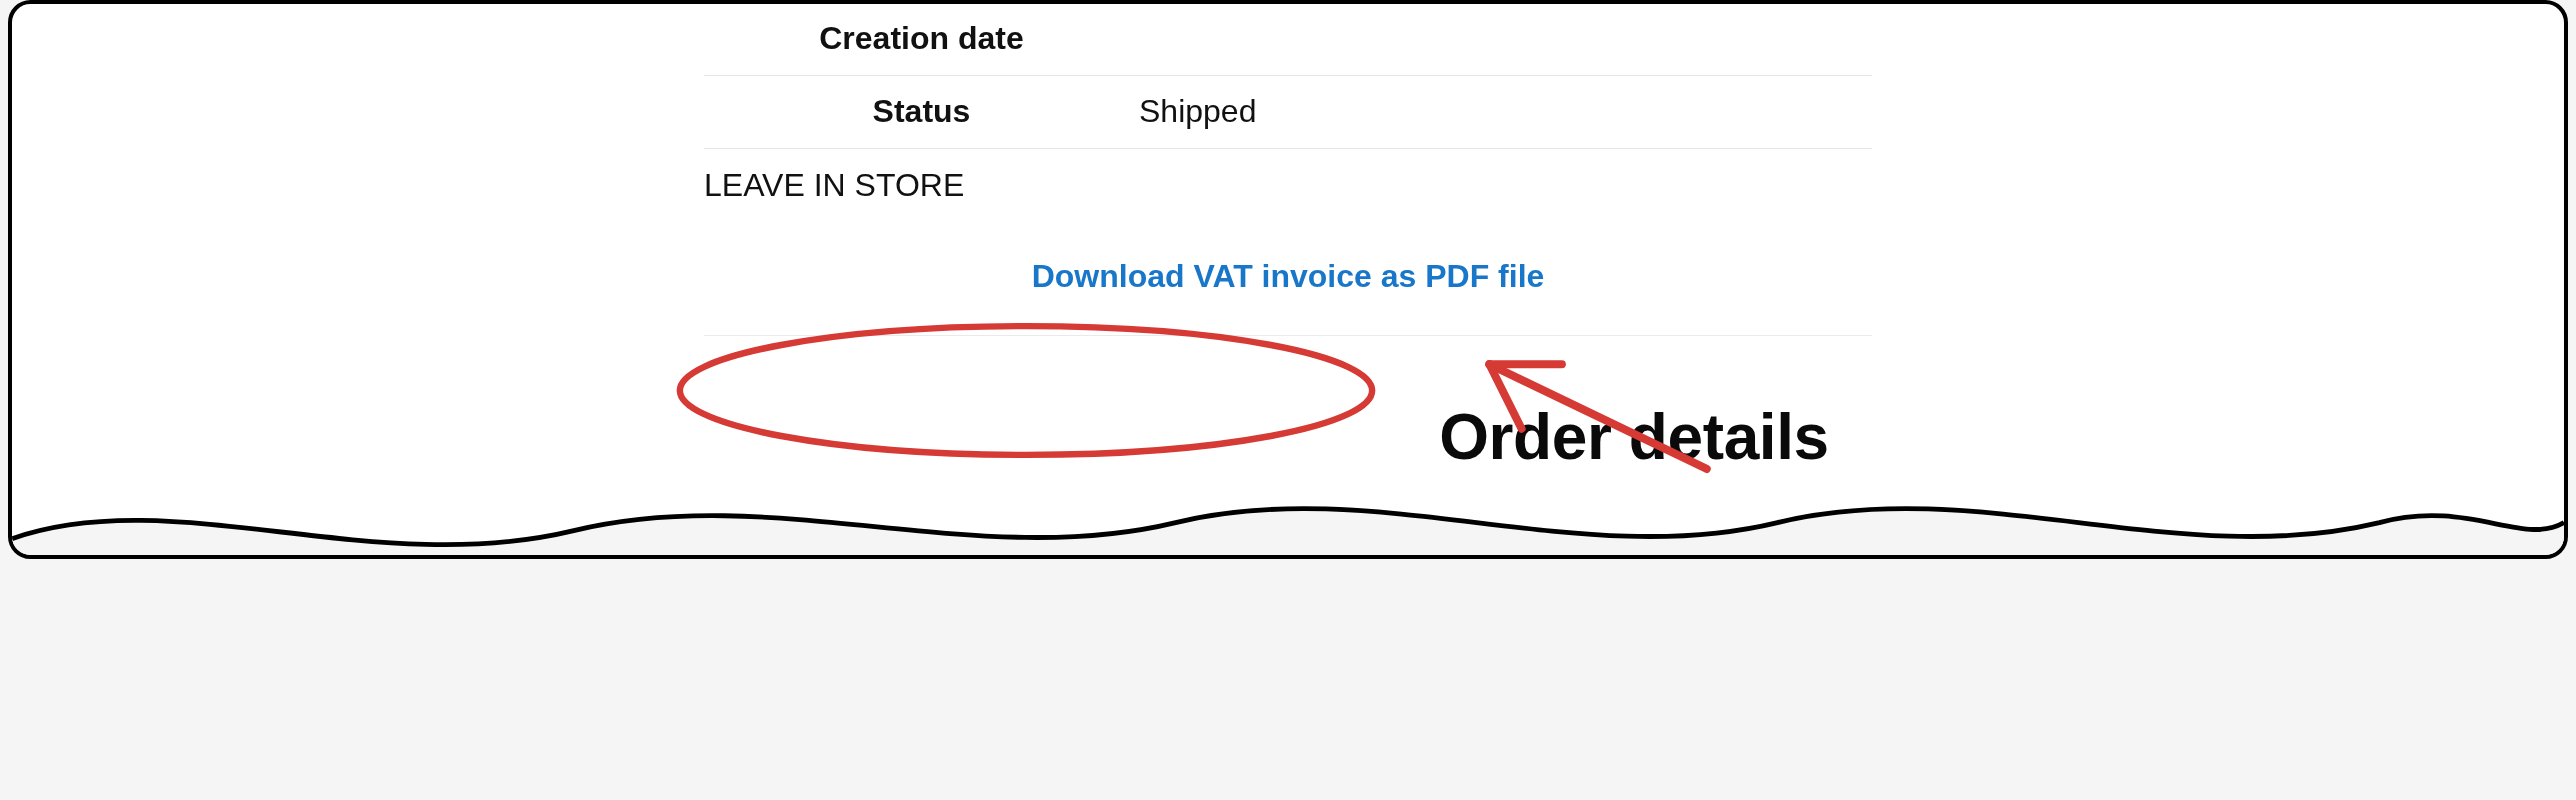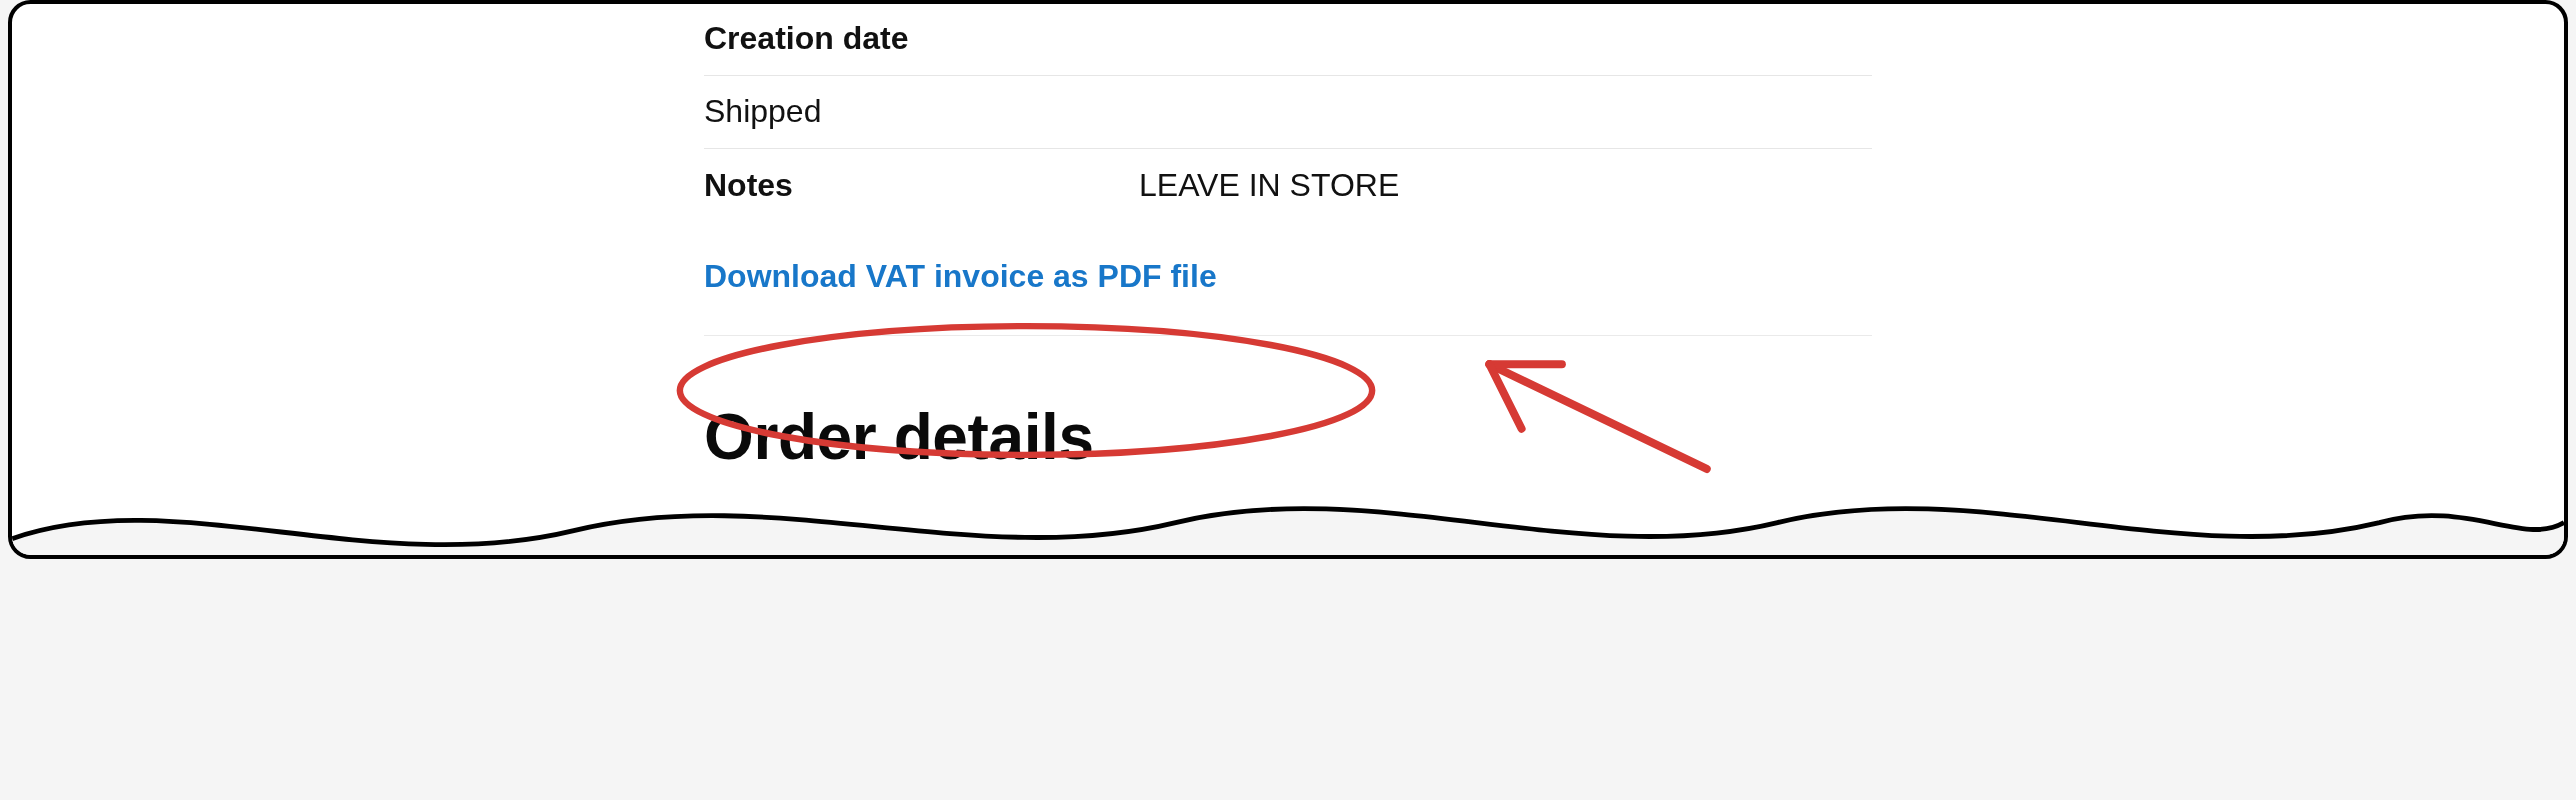--- a/index.html
+++ b/index.html
@@ -21,20 +21,21 @@
       top: 0;
       width: 2560px;
       background: #fff;
       border: 4.8px solid #000;
       border-radius: 22.5px;
       overflow: hidden;
       padding-bottom: 81px;
     }
     .content {
       width: 100%;
+      text-align: center;
     }
     .info-table {
       margin-left: 692px;
       margin-right: 692px;
       border-collapse: collapse;
     }
     .info-row {
       display: flex;
       align-items: baseline;
       padding: 17.7px 0 17.7px 0;
@@ -115,25 +116,25 @@
 <div class="card">
   <div class="content">
 
     <div class="info-table">
 
       <div class="info-row">
         <div class="info-label">Creation date</div>
       </div>
 
       <div class="info-row">
+        <div class="info-label">Status</div>
         <div class="info-value">Shipped</div>
       </div>
 
       <div class="info-row" style="border-bottom:none">
-        <div class="info-label">Notes</div>
         <div class="info-value">LEAVE IN STORE</div>
       </div>
 
     </div>
 
     <div class="link-row">
       <a class="download-link">Download VAT invoice as PDF file</a>
     </div>
 
     <h2 class="section-title">Order details</h2>

